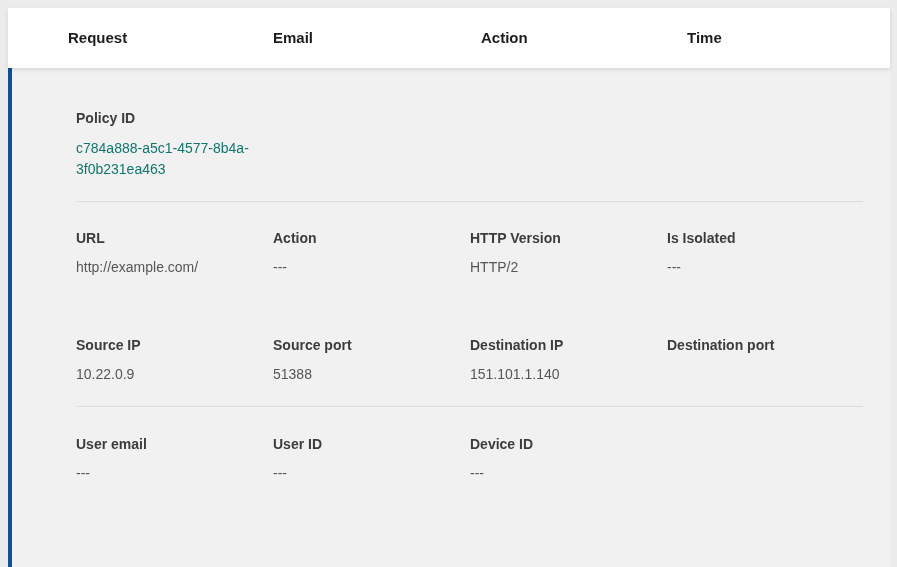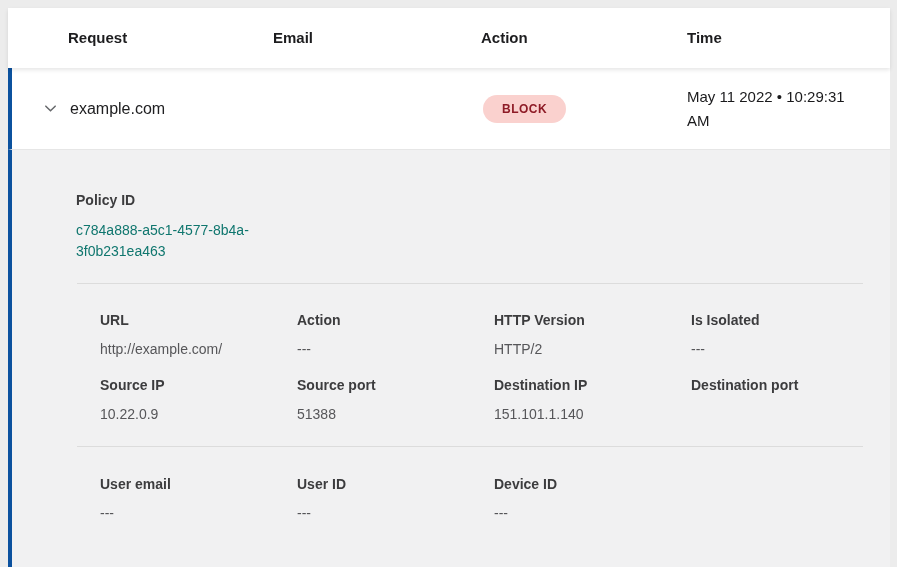--- a/index.html
+++ b/index.html
@@ -111,24 +111,24 @@
   .divider {
     height: 1px;
     background: #dcdcdc;
     margin-left: 65px;
     width: 786px;
   }
   .divider-1 { margin-top: 21px; }
   .divider-2 { margin-top: 24px; }
   .detail-row {
     display: flex;
-    padding-left: 88px;
+    padding-left: 64px;
   }
   .detail-row.r1 { margin-top: 28px; }
-  .detail-row.r2 { margin-top: 20px; }
+  .detail-row.r2 { margin-top: 62px; }
   .detail-row.r3 { margin-top: 29px; }
   .cell { width: 197px; }
   .field-value {
     margin-top: 13px;
     font-size: 14px;
     line-height: 16px;
     color: #565659;
   }
 </style>
 </head>
@@ -136,30 +136,20 @@
 
 <div class="card">
 
   <div class="table-header">
     <span class="col col-request">Request</span>
     <span class="col col-email">Email</span>
     <span class="col col-action">Action</span>
     <span class="col col-time">Time</span>
   </div>
 
-  <div class="data-row">
-    <span class="chevron">
-      <svg width="15" height="15" viewBox="0 0 16 16" fill="none">
-        <polyline points="3,5.5 8,10.5 13,5.5" stroke="#66686b" stroke-width="1.6" stroke-linecap="round" stroke-linejoin="round"></polyline>
-      </svg>
-    </span>
-    <span class="request-text">example.com</span>
-    <span class="badge-block">BLOCK</span>
-    <span class="time-text">May 11 2022 • 10:29:31 AM</span>
-  </div>
 
   <div class="detail-panel">
 
     <div class="policy-block">
       <div class="field-label">Policy ID</div>
       <a class="policy-link">c784a888-a5c1-4577-8b4a-3f0b231ea463</a>
     </div>
 
     <div class="divider divider-1"></div>
 

